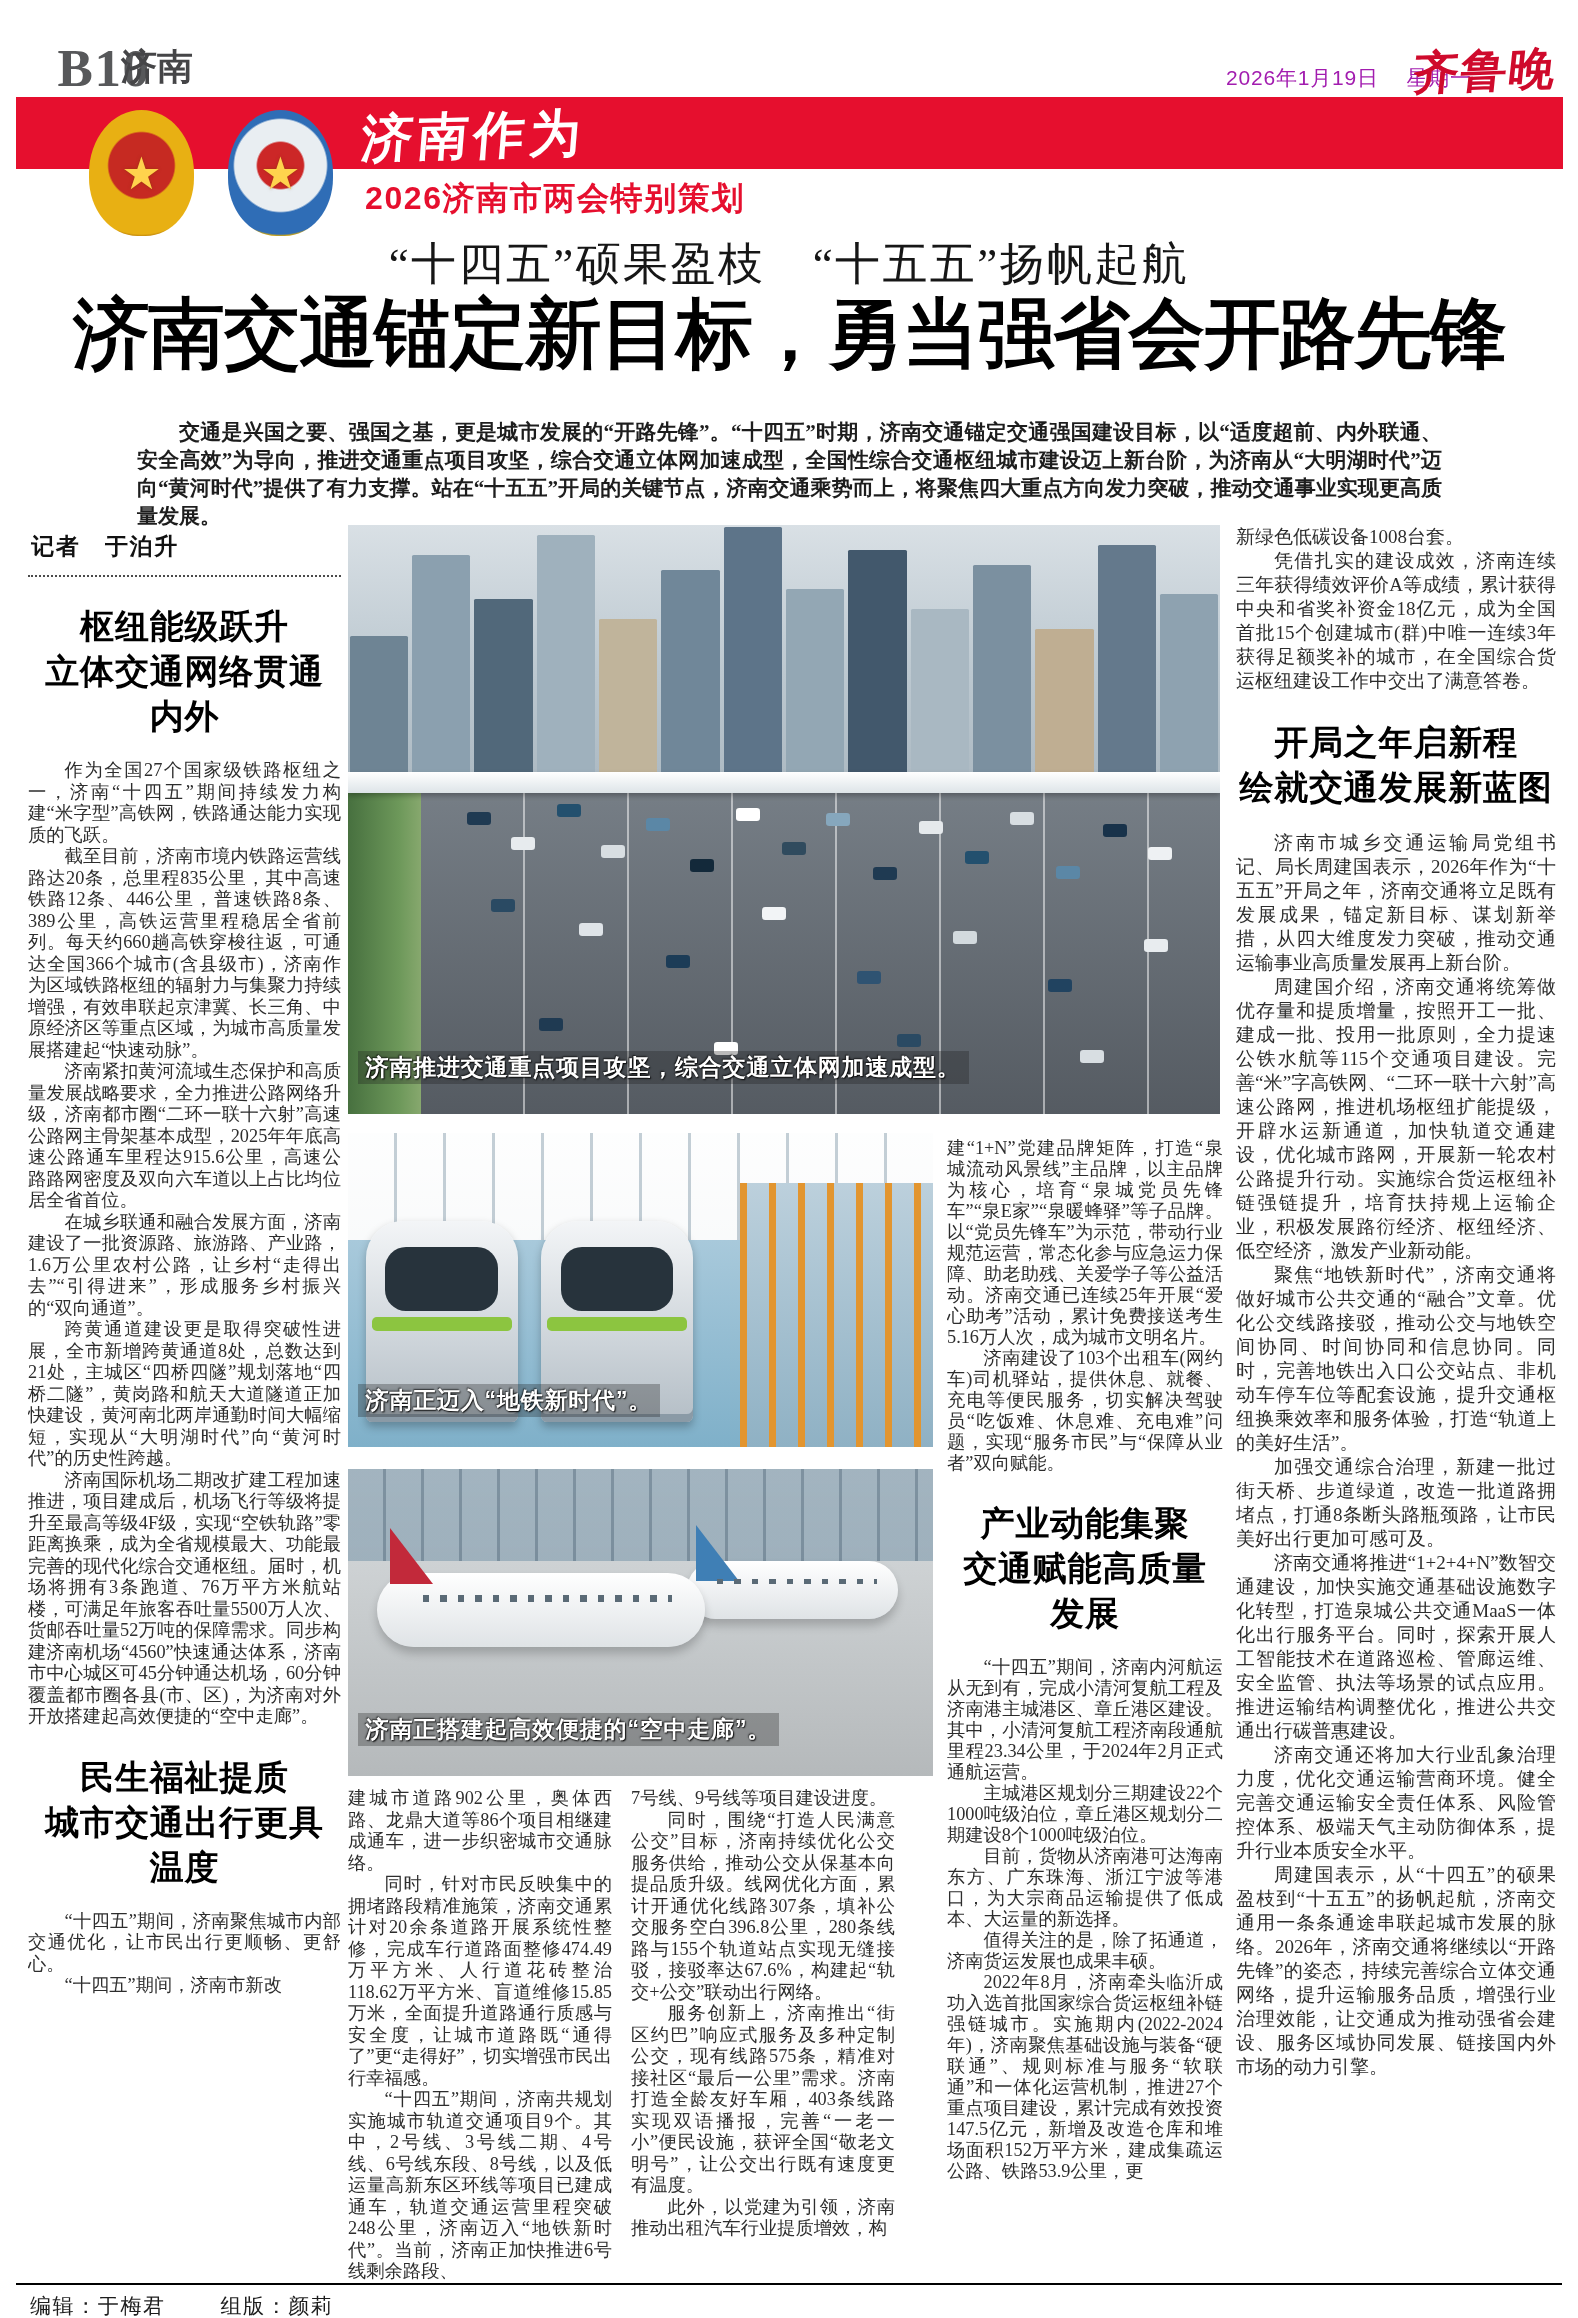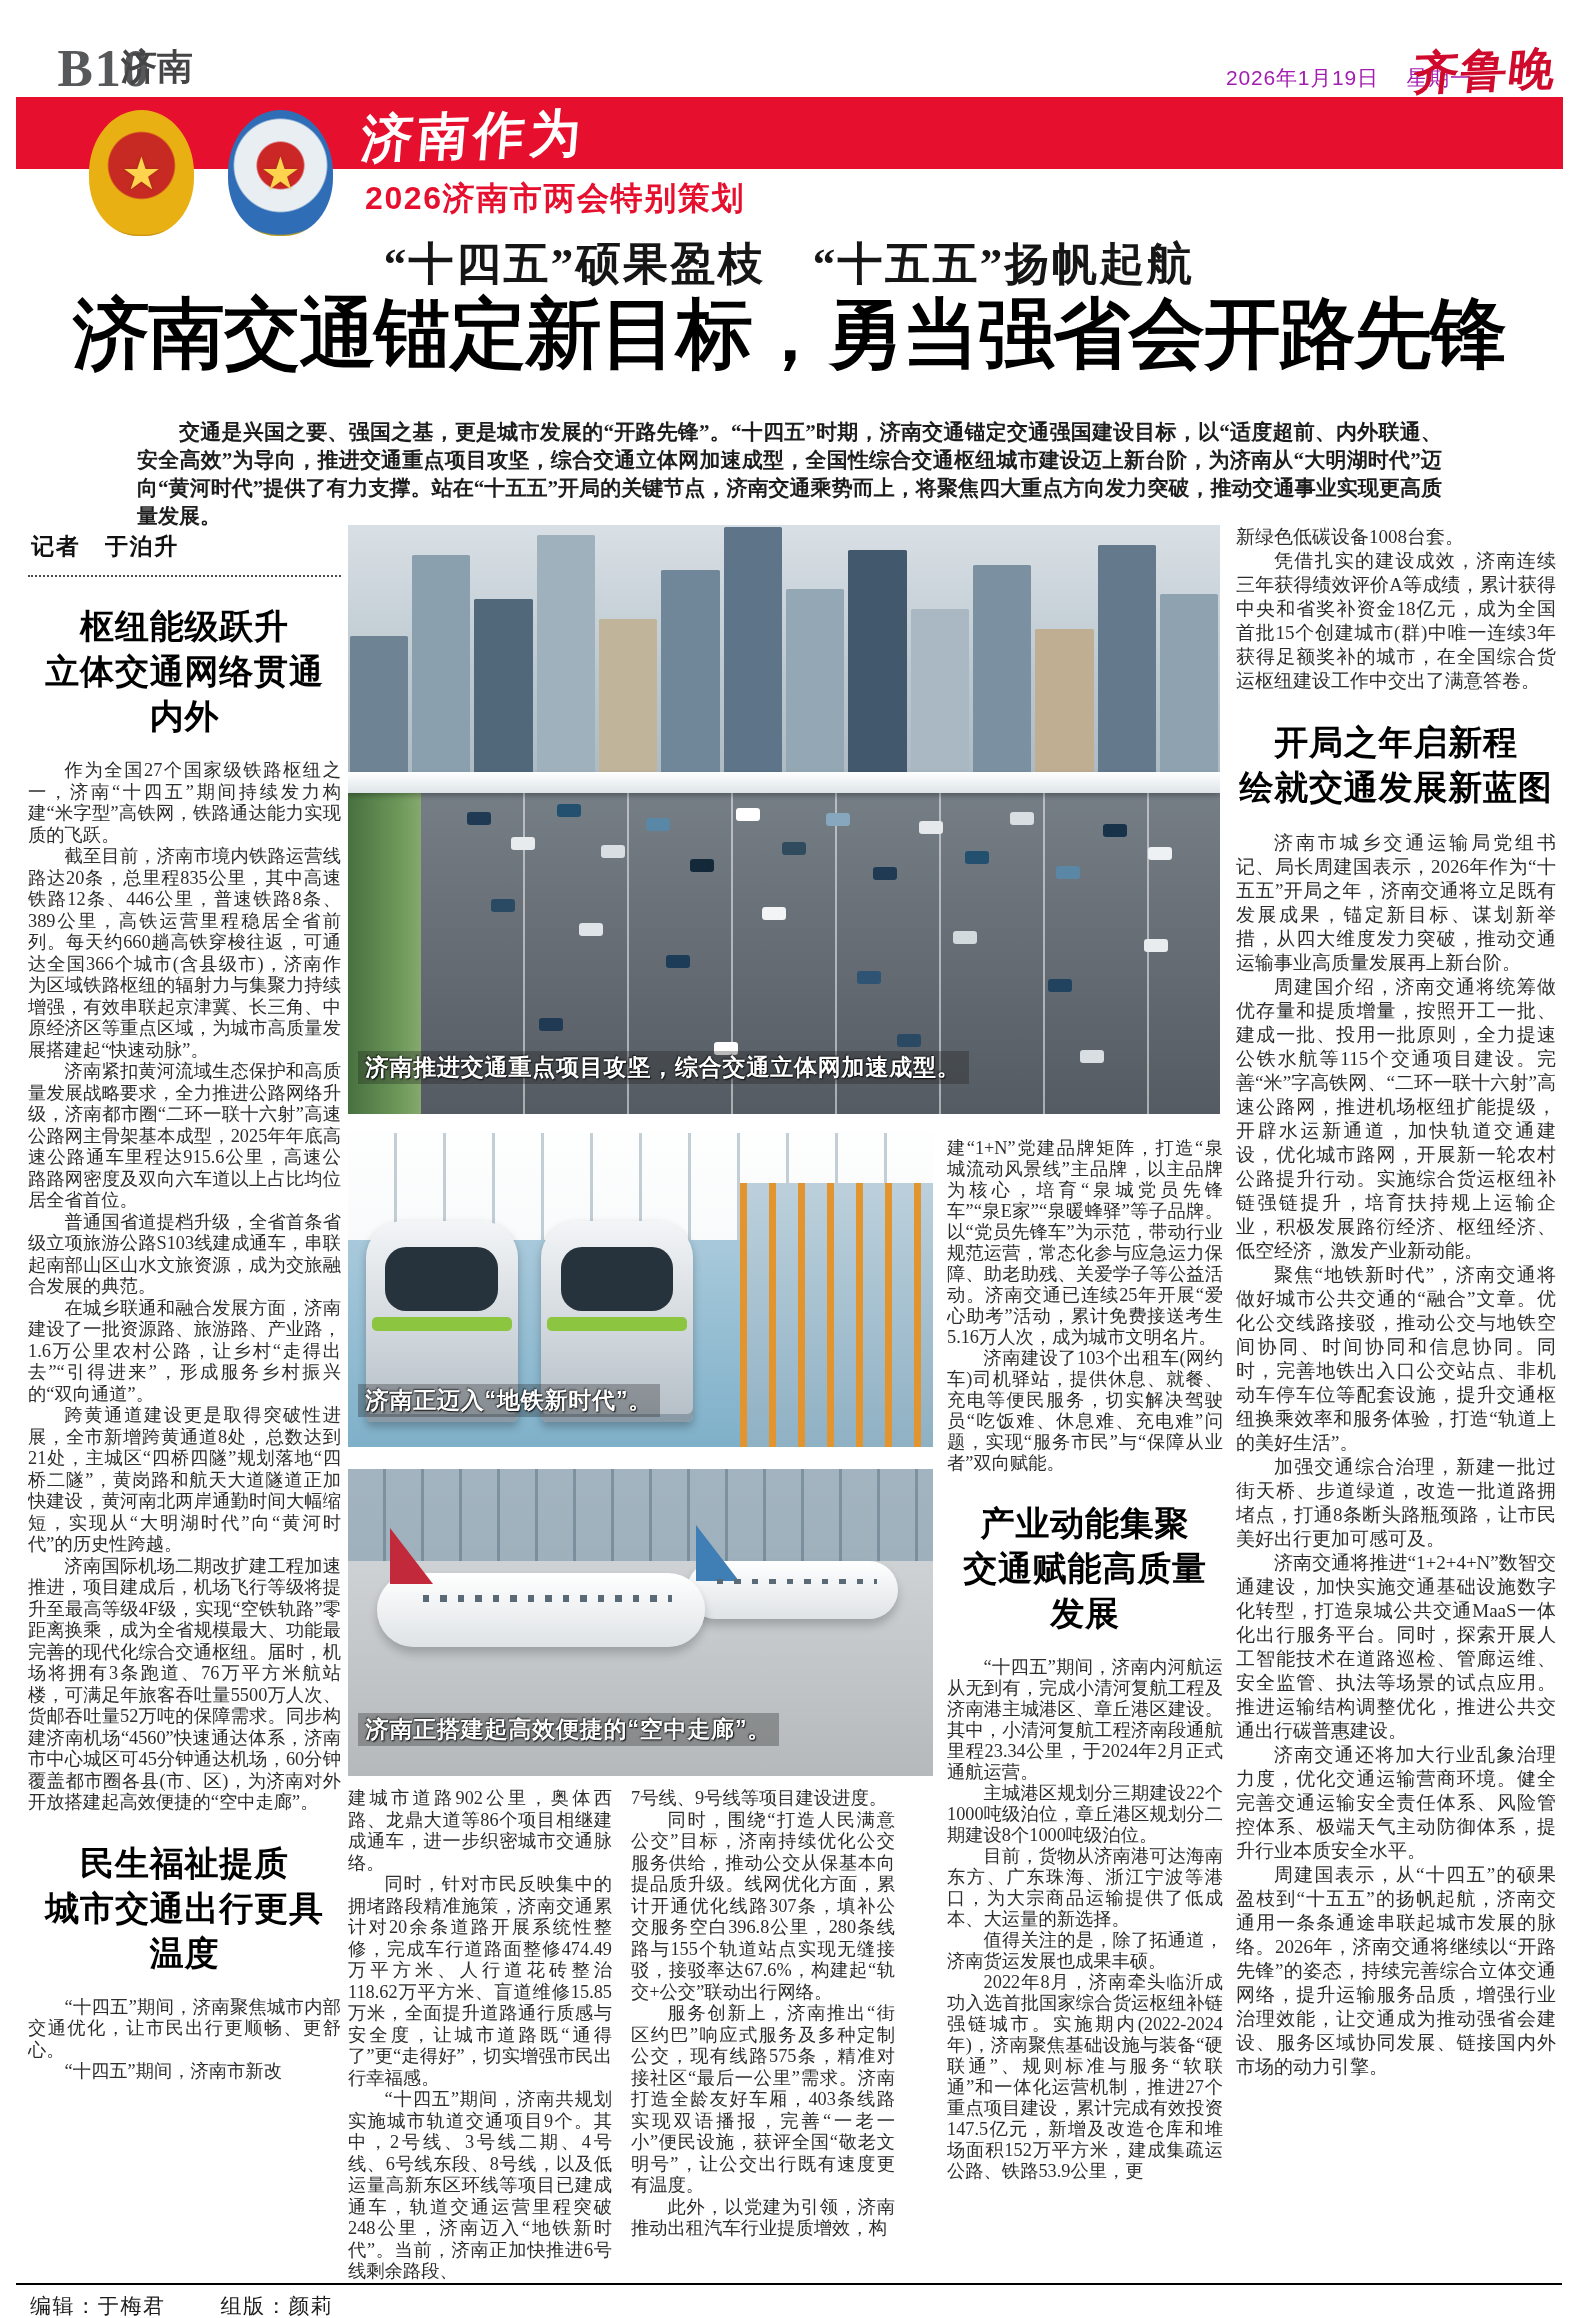--- a/index.html
+++ b/index.html
@@ -25,21 +25,21 @@
   .emblem { position:absolute; top:110px; width:105px; height:126px; border-radius:50% 50% 46% 46%;
             display:flex; align-items:center; justify-content:center; font-size:45px; color:#ffd34d;
             text-shadow:0 0 3.2px rgba(120,60,0,.6); }
   .emblem-national { left:89px;
       background:radial-gradient(circle at 50% 44%, #c62a22 0 37%, #e8b013 39% 78%, #c98f0e 80% 100%); }
   .emblem-cppcc { left:228px;
       background:radial-gradient(circle at 50% 44%, #cc2727 0 26%, #e9eef2 28% 52%, #2f6db6 54% 78%, #caa317 80% 100%); }
 
   
   .kicker { position:absolute; top:234px; left:0; width:100%; text-align:center;
-            font-size:45px; font-weight:bold; color:#161616; letter-spacing:2.4px; }
+            font-size:45px; font-weight:normal; color:#161616; letter-spacing:2.4px; }
   .main-title { position:absolute; top:283px; left:0; width:100%; text-align:center;
                 font-size:77px; font-weight:normal; color:#000; -webkit-text-stroke:2px #000;
                 letter-spacing:-1.6px; white-space:nowrap; }
   .lead { position:absolute; top:418px; left:137px; width:1305px; font-size:21px; font-weight:bold;
           line-height:28px; text-align:justify; text-indent:2em; color:#1d1d1d; }
 
   
   .col { position:absolute; overflow:hidden; }
   .col p { font-size:18.3px; line-height:21.5px; text-align:justify; text-indent:2em; color:#2d2d2d; }
   .col p.cont { text-indent:0; }
@@ -170,21 +170,20 @@
 
   <div class="col col-1">
     <div class="byline">记者　于泊升</div>
     <div class="sec-head">
       <span>枢纽能级跃升</span>
       <span class="l2">立体交通网络贯通内外</span>
     </div>
     <p>作为全国27个国家级铁路枢纽之一，济南“十四五”期间持续发力构建“米字型”高铁网，铁路通达能力实现质的飞跃。</p>
     <p>截至目前，济南市境内铁路运营线路达20条，总里程835公里，其中高速铁路12条、446公里，普速铁路8条、389公里，高铁运营里程稳居全省前列。每天约660趟高铁穿梭往返，可通达全国366个城市(含县级市)，济南作为区域铁路枢纽的辐射力与集聚力持续增强，有效串联起京津冀、长三角、中原经济区等重点区域，为城市高质量发展搭建起“快速动脉”。</p>
     <p>济南紧扣黄河流域生态保护和高质量发展战略要求，全力推进公路网络升级，济南都市圈“二环一联十六射”高速公路网主骨架基本成型，2025年年底高速公路通车里程达915.6公里，高速公路路网密度及双向六车道以上占比均位居全省首位。</p>
-    <p>普通国省道提档升级，全省首条省级立项旅游公路S103线建成通车，串联起南部山区山水文旅资源，成为交旅融合发展的典范。</p>
     <p>在城乡联通和融合发展方面，济南建设了一批资源路、旅游路、产业路，1.6万公里农村公路，让乡村“走得出去”“引得进来”，形成服务乡村振兴的“双向通道”。</p>
     <p>跨黄通道建设更是取得突破性进展，全市新增跨黄通道8处，总数达到21处，主城区“四桥四隧”规划落地“四桥二隧”，黄岗路和航天大道隧道正加快建设，黄河南北两岸通勤时间大幅缩短，实现从“大明湖时代”向“黄河时代”的历史性跨越。</p>
     <p>济南国际机场二期改扩建工程加速推进，项目建成后，机场飞行等级将提升至最高等级4F级，实现“空铁轨路”零距离换乘，成为全省规模最大、功能最完善的现代化综合交通枢纽。届时，机场将拥有3条跑道、76万平方米航站楼，可满足年旅客吞吐量5500万人次、货邮吞吐量52万吨的保障需求。同步构建济南机场“4560”快速通达体系，济南市中心城区可45分钟通达机场，60分钟覆盖都市圈各县(市、区)，为济南对外开放搭建起高效便捷的“空中走廊”。</p>
     <div class="sec-head">
       <span>民生福祉提质</span>
       <span class="l2">城市交通出行更具温度</span>
     </div>
     <p>“十四五”期间，济南聚焦城市内部交通优化，让市民出行更顺畅、更舒心。</p>
     <p>“十四五”期间，济南市新改</p>
   </div>

